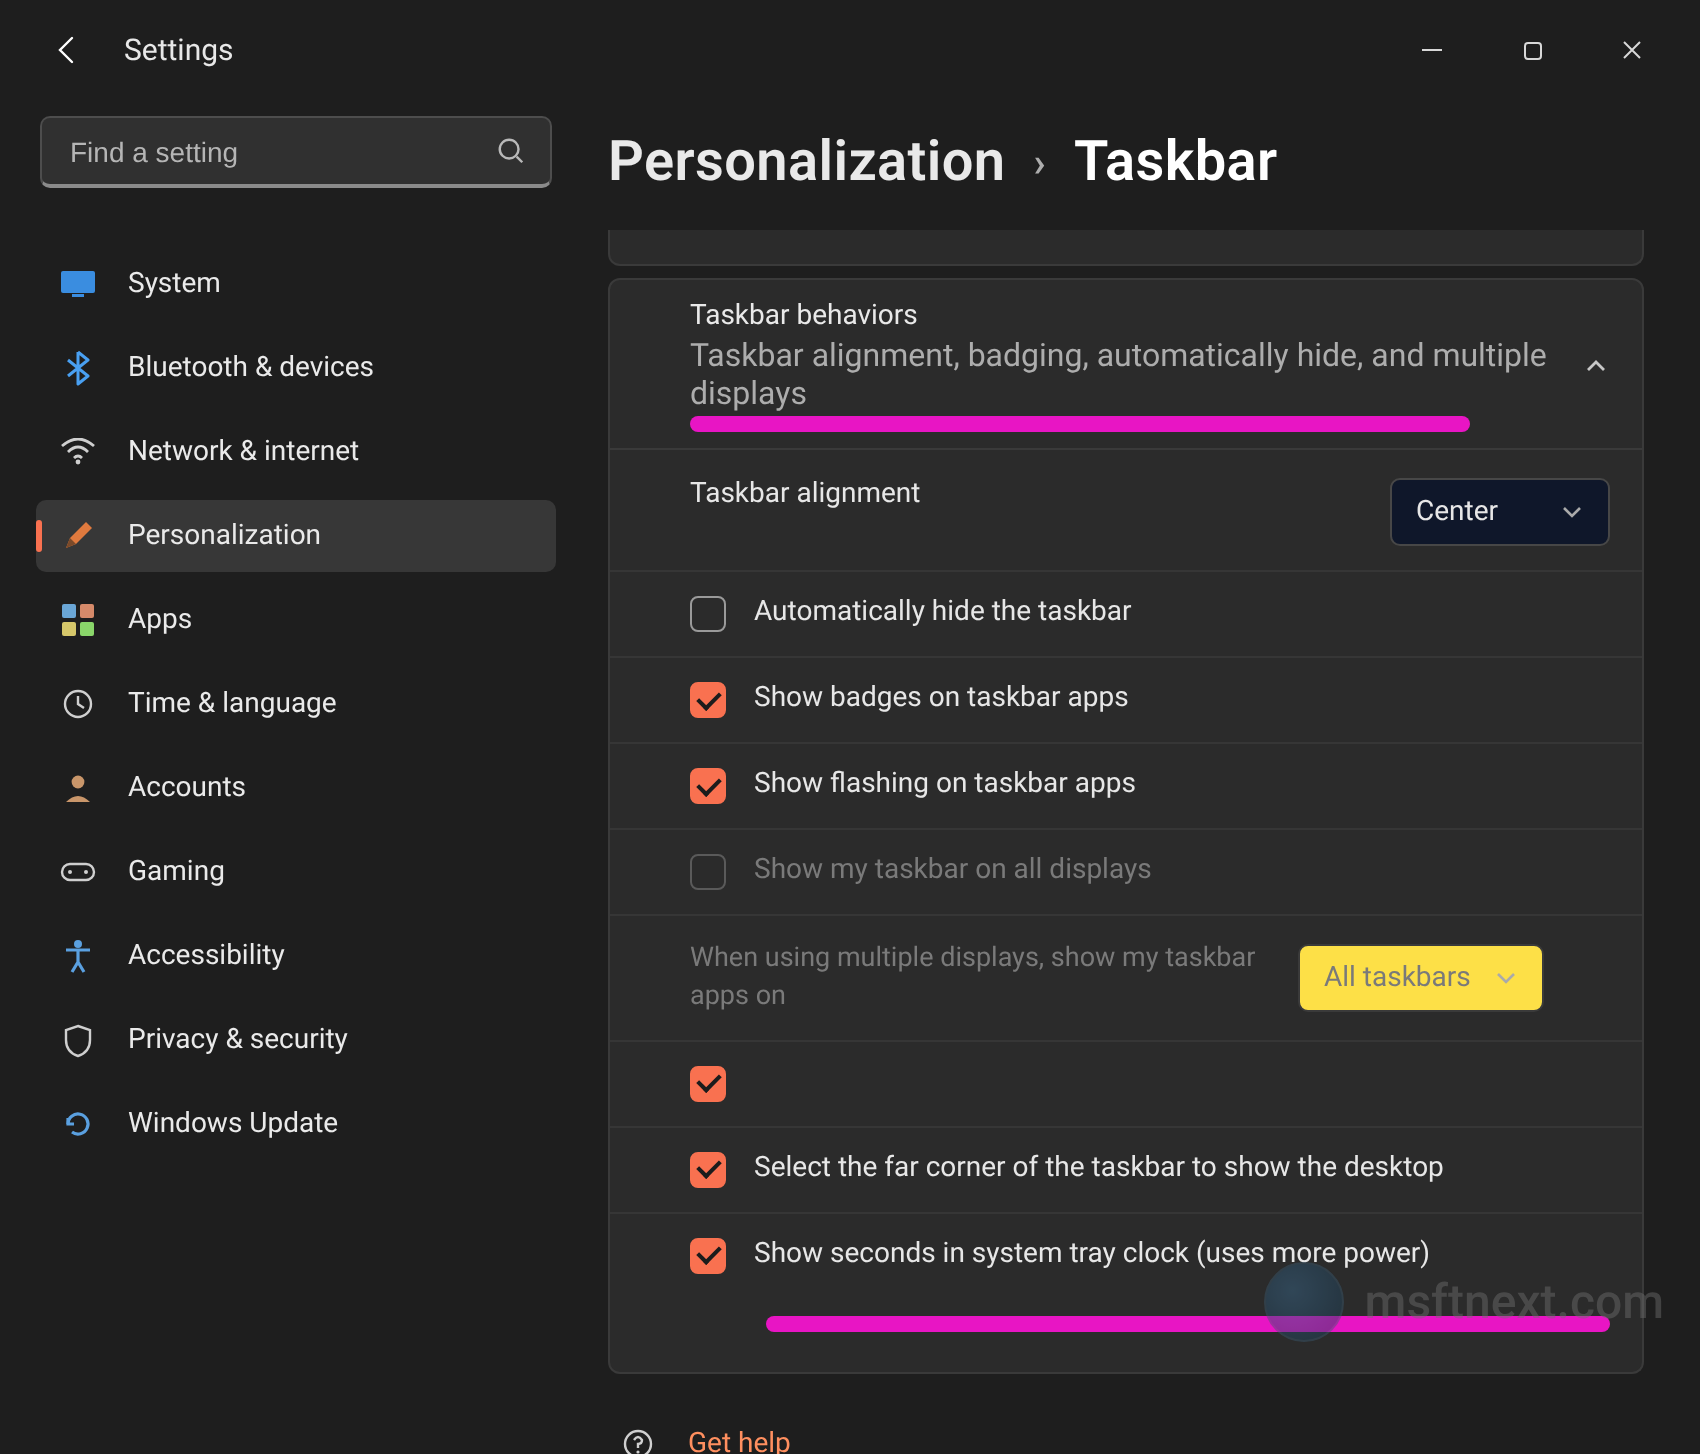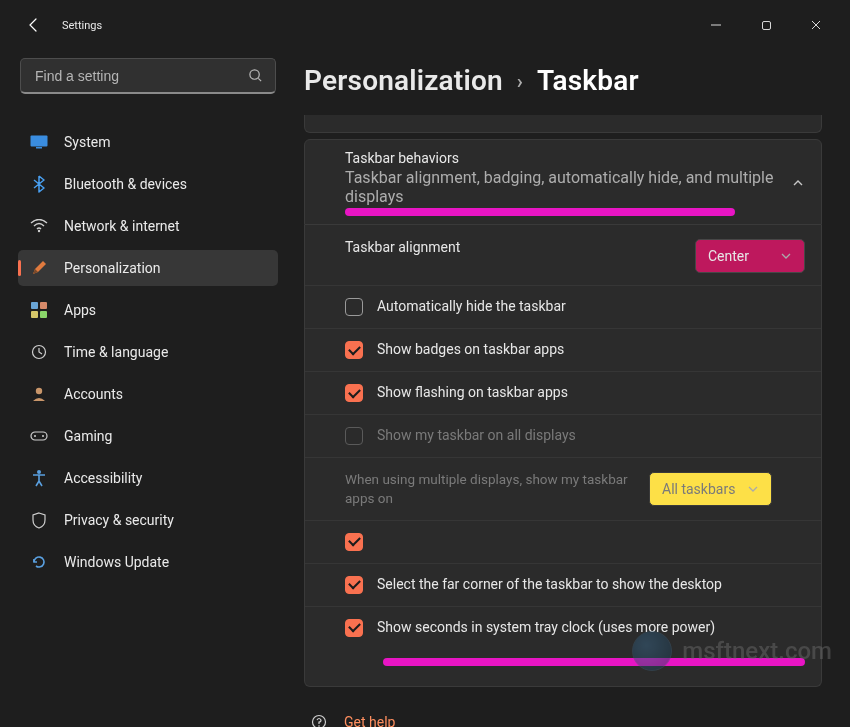--- a/index.html
+++ b/index.html
@@ -27,21 +27,21 @@
   }
   
   .titlebar {
     height: 50px; display: flex; align-items: center;
     padding: 0 12px 0 24px;
   }
   .back-btn {
     width: 20px; height: 20px; display:flex; align-items:center; justify-content:center;
     margin-right: 18px; color: var(--text);
   }
-  .titlebar .app-title { font-size: 11px; color: #e8e8e8; }
+  .titlebar .app-title { font-size: 15px; color: #e8e8e8; }
   .win-controls { margin-left: auto; display: flex; gap: 22px; padding-right: 8px; }
   .win-controls div {
     width: 28px; height: 28px; display:flex; align-items:center; justify-content:center;
     color: #d8d8d8;
   }
 
   .main-area {
     display: flex; height: calc(727px - 50px);
   }
   
@@ -136,21 +136,21 @@
     background: var(--accent); border-color: var(--accent);
   }
   .checkbox.checked::after {
     content: ""; width: 5px; height: 9px; border: solid #1c1c1c;
     border-width: 0 2px 2px 0; transform: rotate(45deg) translate(-1px,-1px);
   }
   .checkbox.disabled {
     border-color: #5a5a5a;
   }
   .select {
-    min-width: 110px; height: 34px; background: #be185d;
+    min-width: 110px; height: 34px; background: #0f172a;
     border: 1px solid #474747; border-radius: 5px;
     display: flex; align-items: center; padding: 0 12px; gap: 12px;
     color: #e7e7e7; font-size: 14px;
   }
   .select.disabled { color: var(--text-disabled); border-color: #3a3a3a; background:#fde047;}
   .select .sel-chev { margin-left: auto; color: #aaaaaa; }
 
   .multi-row {
     display: flex; align-items: center; gap: 14px;
     padding: 12px 16px 12px 40px; border-top: 1px solid #363636;

